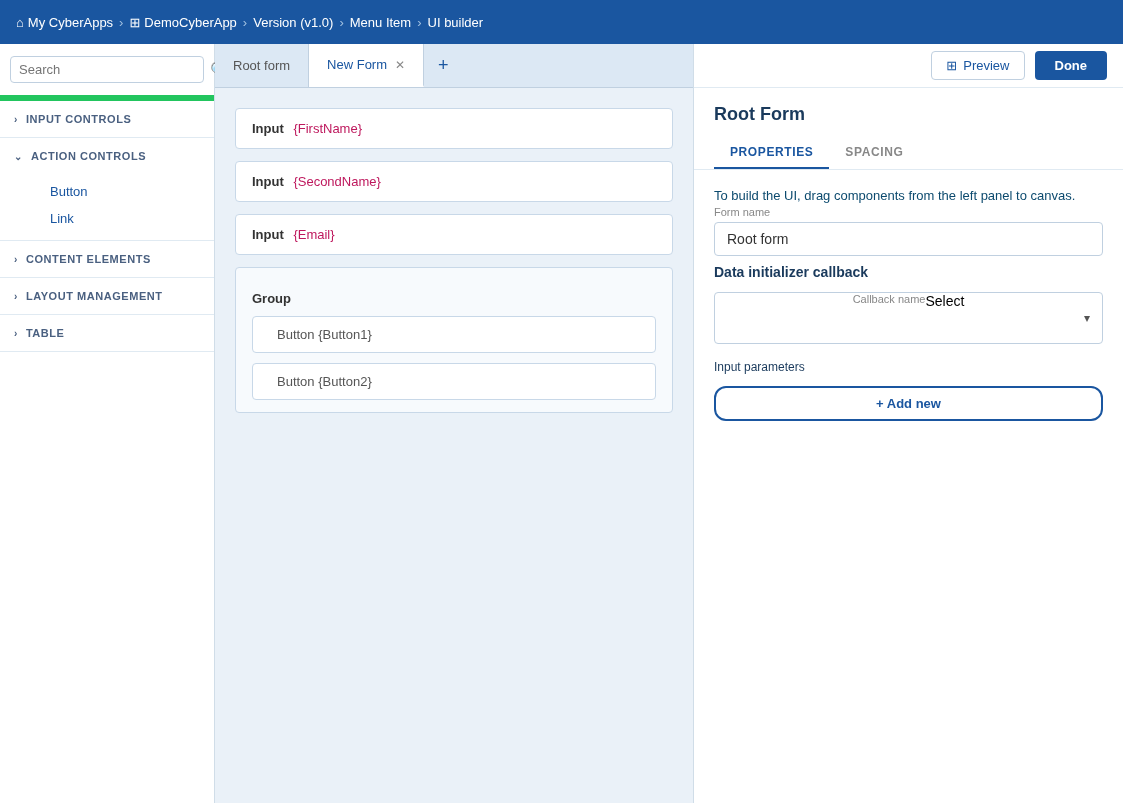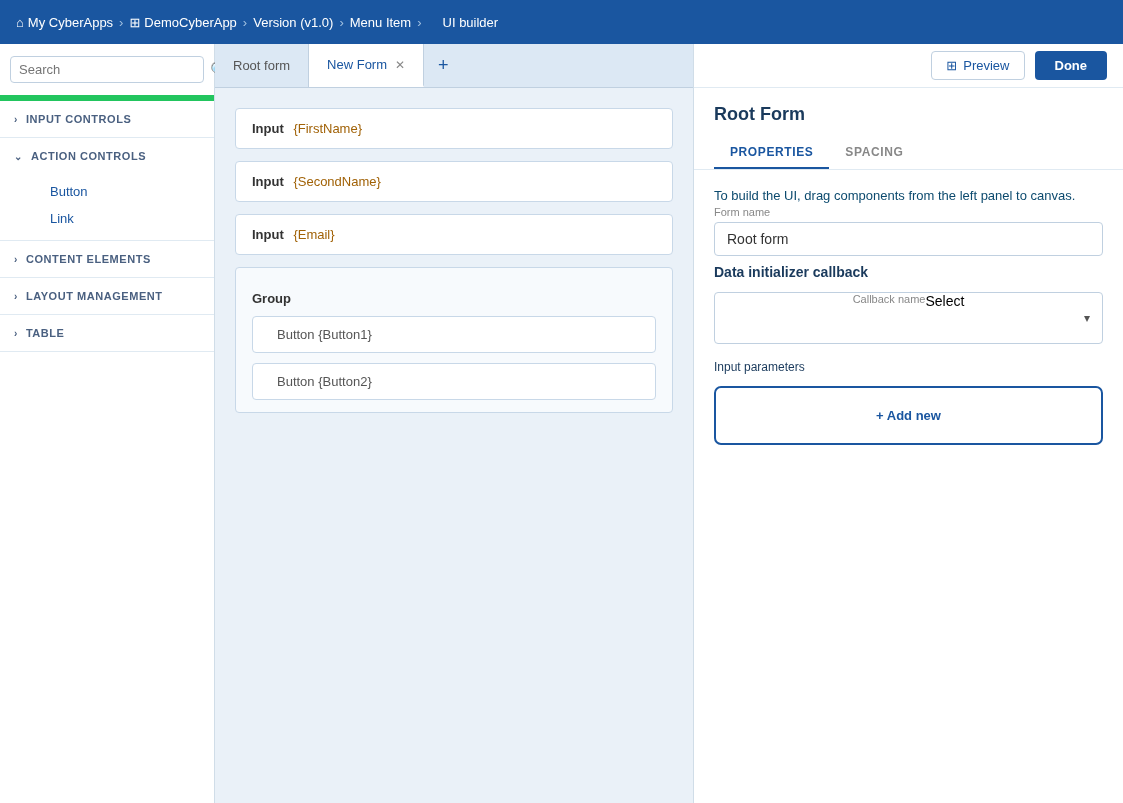--- a/index.html
+++ b/index.html
@@ -5,21 +5,21 @@
     * { box-sizing: border-box; margin: 0; padding: 0; }
     body { font-family: 'Segoe UI', Arial, sans-serif; font-size: 13px; background: #f0f4f8; color: #333; height: 803px; width: 1123px; overflow: hidden; }
 
     
     .top-nav {
       display: flex; align-items: center; background: #1a56a0; color: white;
       padding: 0 16px; height: 44px; gap: 6px; font-size: 13px;
     }
     .top-nav .nav-item { display: flex; align-items: center; gap: 4px; color: white; cursor: pointer; }
     .top-nav .nav-separator { color: #a0c0e0; }
-    .top-nav .nav-item.active { color: white; font-weight: 500; margin-left: 15px; }
+    .top-nav .nav-item.active { color: white; font-weight: 500; }
 
     
     .main-layout { display: flex; height: calc(803px - 44px); }
 
     
     .left-sidebar {
       width: 215px; background: white; border-right: 1px solid #d0dde8;
       display: flex; flex-direction: column; flex-shrink: 0;
     }
     .search-bar {
@@ -75,21 +75,21 @@
 
     
     .canvas-content {
       flex: 1; padding: 20px; overflow-y: auto;
     }
     .canvas-field {
       background: white; border: 1px solid #c8d8e8; border-radius: 4px;
       padding: 12px 16px; margin-bottom: 12px; font-size: 13px; color: #555;
     }
     .canvas-field .field-label { font-weight: 600; color: #333; margin-right: 6px; }
-    .canvas-field .field-value { color: #a16207; }
+    .canvas-field .field-value { color: #be185d; }
 
     .canvas-group {
       background: #f7fafd; border: 1px solid #c8d8e8; border-radius: 4px;
       padding: 12px 16px; margin-bottom: 12px;
     }
     .canvas-group .group-label { font-weight: 600; color: #333; margin-bottom: 10px; font-size: 13px; margin-top: 11px; }
     .canvas-group-row { display: flex; gap: 10px; flex-direction: column; }
     .canvas-group-btn {
       background: white; border: 1px solid #c8d8e8; border-radius: 4px;
       padding: 10px 24px; font-size: 13px; color: #555;
@@ -138,23 +138,23 @@
     }
     .callback-label { font-size: 11px; color: #888; }
     .callback-value { font-size: 14px; color: #000000; }
     .dropdown-arrow {
       position: absolute; right: 12px; top: 50%; transform: translateY(-50%);
       color: #555; font-size: 12px;
     }
 
     .input-params-title { font-size: 12px; font-weight: 400; color: #1a3a5c; margin: 16px 0 12px; }
     .add-new-btn {
-      width: 100%; border: 2px solid #1a56a0; border-radius: 7px;
+      width: 100%; border: 2px solid #1a56a0; border-radius: 12px;
       background: white; color: #1a56a0; font-size: 13px; font-weight: 600;
-      padding: 20px; cursor: pointer; display: flex; align-items: center; justify-content: center;
+      padding: 8px; cursor: pointer; display: flex; align-items: center; justify-content: center;
       gap: 6px;
     }
 
     
     .right-outer {
       width: 430px; background: white; border-left: 1px solid #d0dde8;
       flex-shrink: 0; display: flex; flex-direction: column;
     }
     .right-top-bar {
       display: flex; align-items: center; justify-content: flex-end; gap: 10px;

